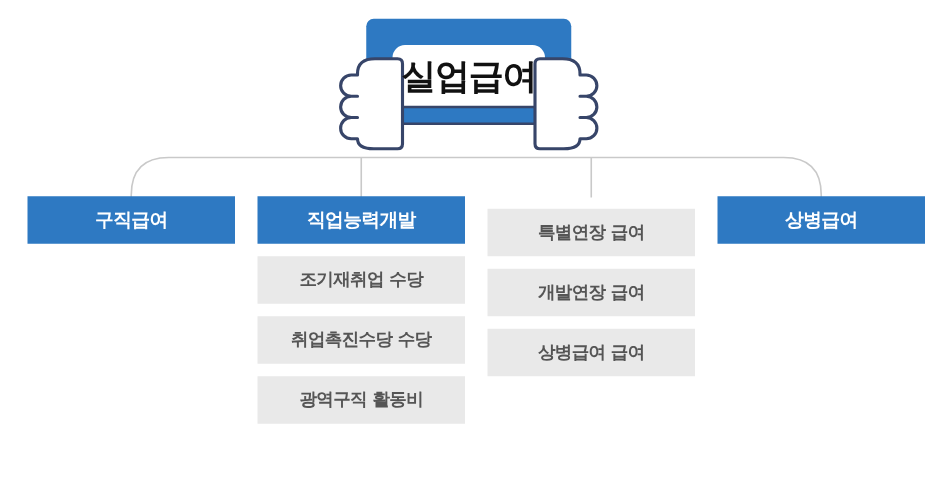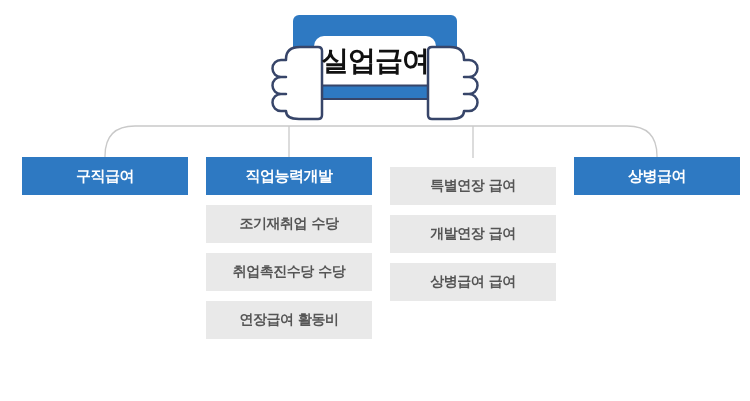--- a/index.html
+++ b/index.html
@@ -71,21 +71,21 @@
   <div class="columns">
 
     <div class="col">
       <div class="hdr">구직급여</div>
     </div>
 
     <div class="col">
       <div class="hdr">직업능력개발</div>
       <div class="item">조기재취업 수당</div>
       <div class="item">취업촉진수당 수당</div>
-      <div class="item">연장급여 활동비</div>
+      <div class="item">광역구직 활동비</div>
     </div>
 
     <div class="col">
       <div class="item">특별연장 급여</div>
       <div class="item">개발연장 급여</div>
       <div class="item">상병급여 급여</div>
     </div>
 
     <div class="col">
       <div class="hdr">상병급여</div>

